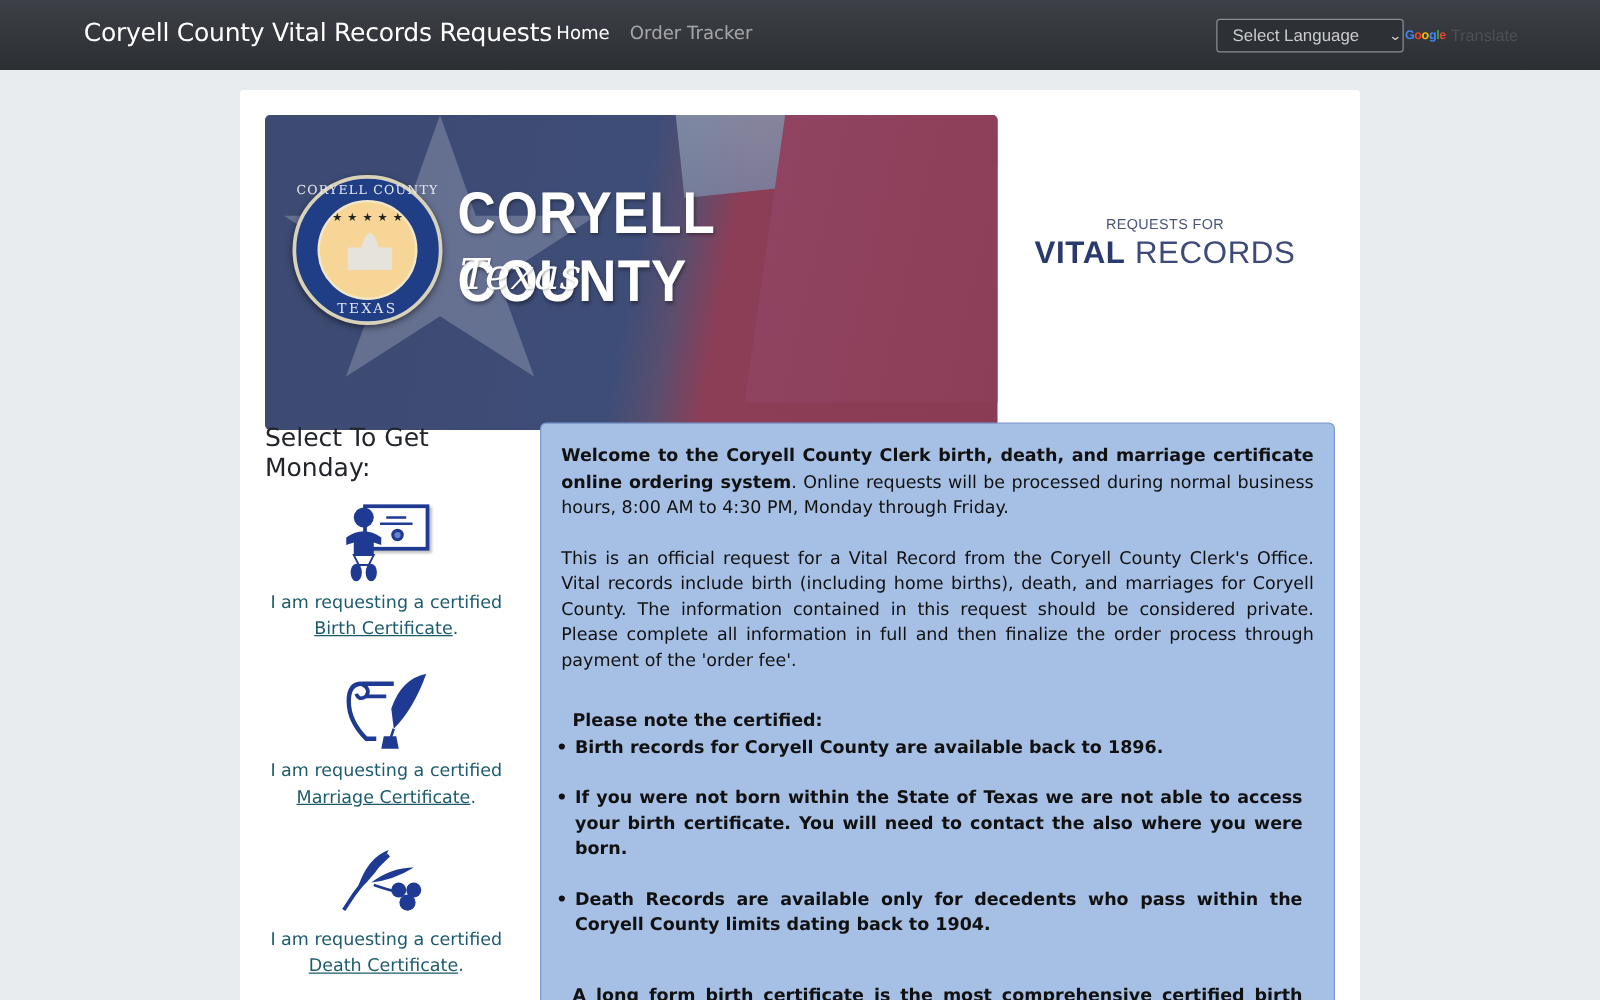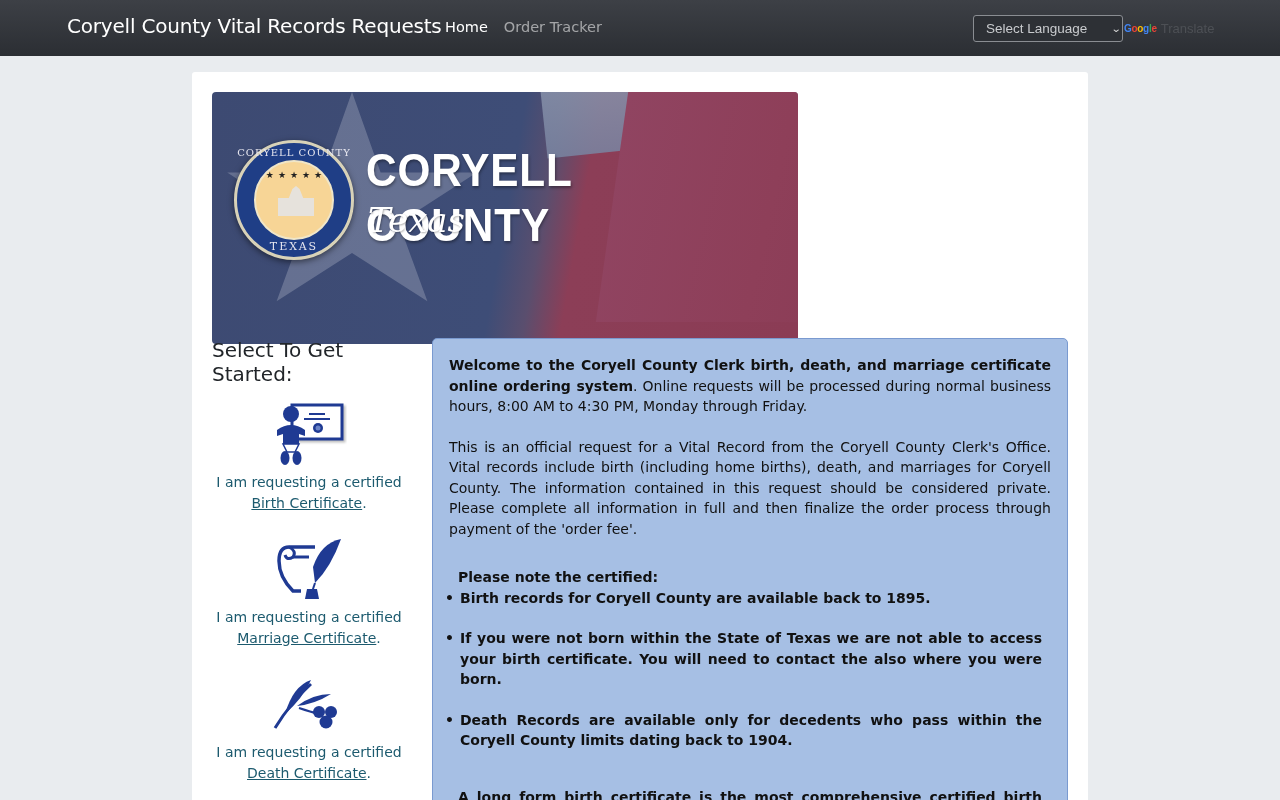--- a/index.html
+++ b/index.html
@@ -156,23 +156,27 @@
       <div class="seal-inner">
         <div class="seal-stars">★★★★★</div>
         <div class="seal-building"></div>
       </div>
       <div class="seal-text-bot">TEXAS</div>
     </div>
     <div class="banner-title">CORYELL COUNTY</div>
     <div class="banner-sub">Texas</div>
   </div>
 
+  <div class="vr-logo">
+    <div class="vr-small">REQUESTS FOR</div>
+    <div class="vr-big"><b>VITAL</b> <span>RECORDS</span></div>
+  </div>
 
   <div class="sidebar">
-    <h2 class="sidebar-title">Select To Get Started:</h2>
+    <h2 class="sidebar-title">Select To Get Monday:</h2>
 
     <div class="option" style="margin-top:16px;">
       <svg class="option-icon" width="76" height="66" viewBox="0 0 76 66">
         <rect x="21" y="3" width="50" height="34" fill="#fff" stroke="#1f3a93" stroke-width="3" filter="drop-shadow(2px 2px 1px rgba(0,0,0,0.25))"></rect>
         <rect x="38" y="11" width="16" height="2" fill="#1f3a93"></rect>
         <rect x="33" y="16" width="26" height="2" fill="#1f3a93"></rect>
         <circle cx="47" cy="26" r="5" fill="#1f3a93"></circle>
         <circle cx="47" cy="26" r="2.5" fill="#6b84c8"></circle>
         <circle cx="20" cy="12" r="8" fill="#1f3a93"></circle>
         <path d="M6 28 Q20 18 34 28 L34 34 L28 32 L28 42 Q20 46 12 42 L12 32 L6 34 Z" fill="#1f3a93"></path>
@@ -218,19 +222,19 @@
       </div>
     </div>
   </div>
 
   <div class="info-box">
     <p><b>Welcome to the Coryell County Clerk birth, death, and marriage certificate online ordering system</b><span>. Online requests will be processed during normal business hours, 8:00 AM to 4:30 PM, Monday through Friday.</span></p>
     <div class="gap"></div>
     <p>This is an official request for a Vital Record from the Coryell County Clerk's Office.  Vital records include birth (including home births), death, and marriages for Coryell County.  The information contained in this request should be considered private. Please complete all information in full and then finalize the order process through payment of the 'order fee'.</p>
     <div class="note-head">Please note the certified:</div>
     <ul class="bullets">
-      <li>Birth records for Coryell County are available back to 1895.</li>
+      <li>Birth records for Coryell County are available back to 1896.</li>
       <li>If you were not born within the State of Texas we are not able to access your birth certificate. You will need to contact the also where you were born.</li>
       <li>Death Records are available only for decedents who pass within the Coryell County limits dating back to 1904.</li>
     </ul>
     <p class="long-form">A long form birth certificate is the most comprehensive certified birth record. It is a copy of the original birth certificate. It will also show a history of corrections that have been made to the birth record. A long form birth certificate is often required to</p>
   </div>
 </div>
 
 </body></html>

